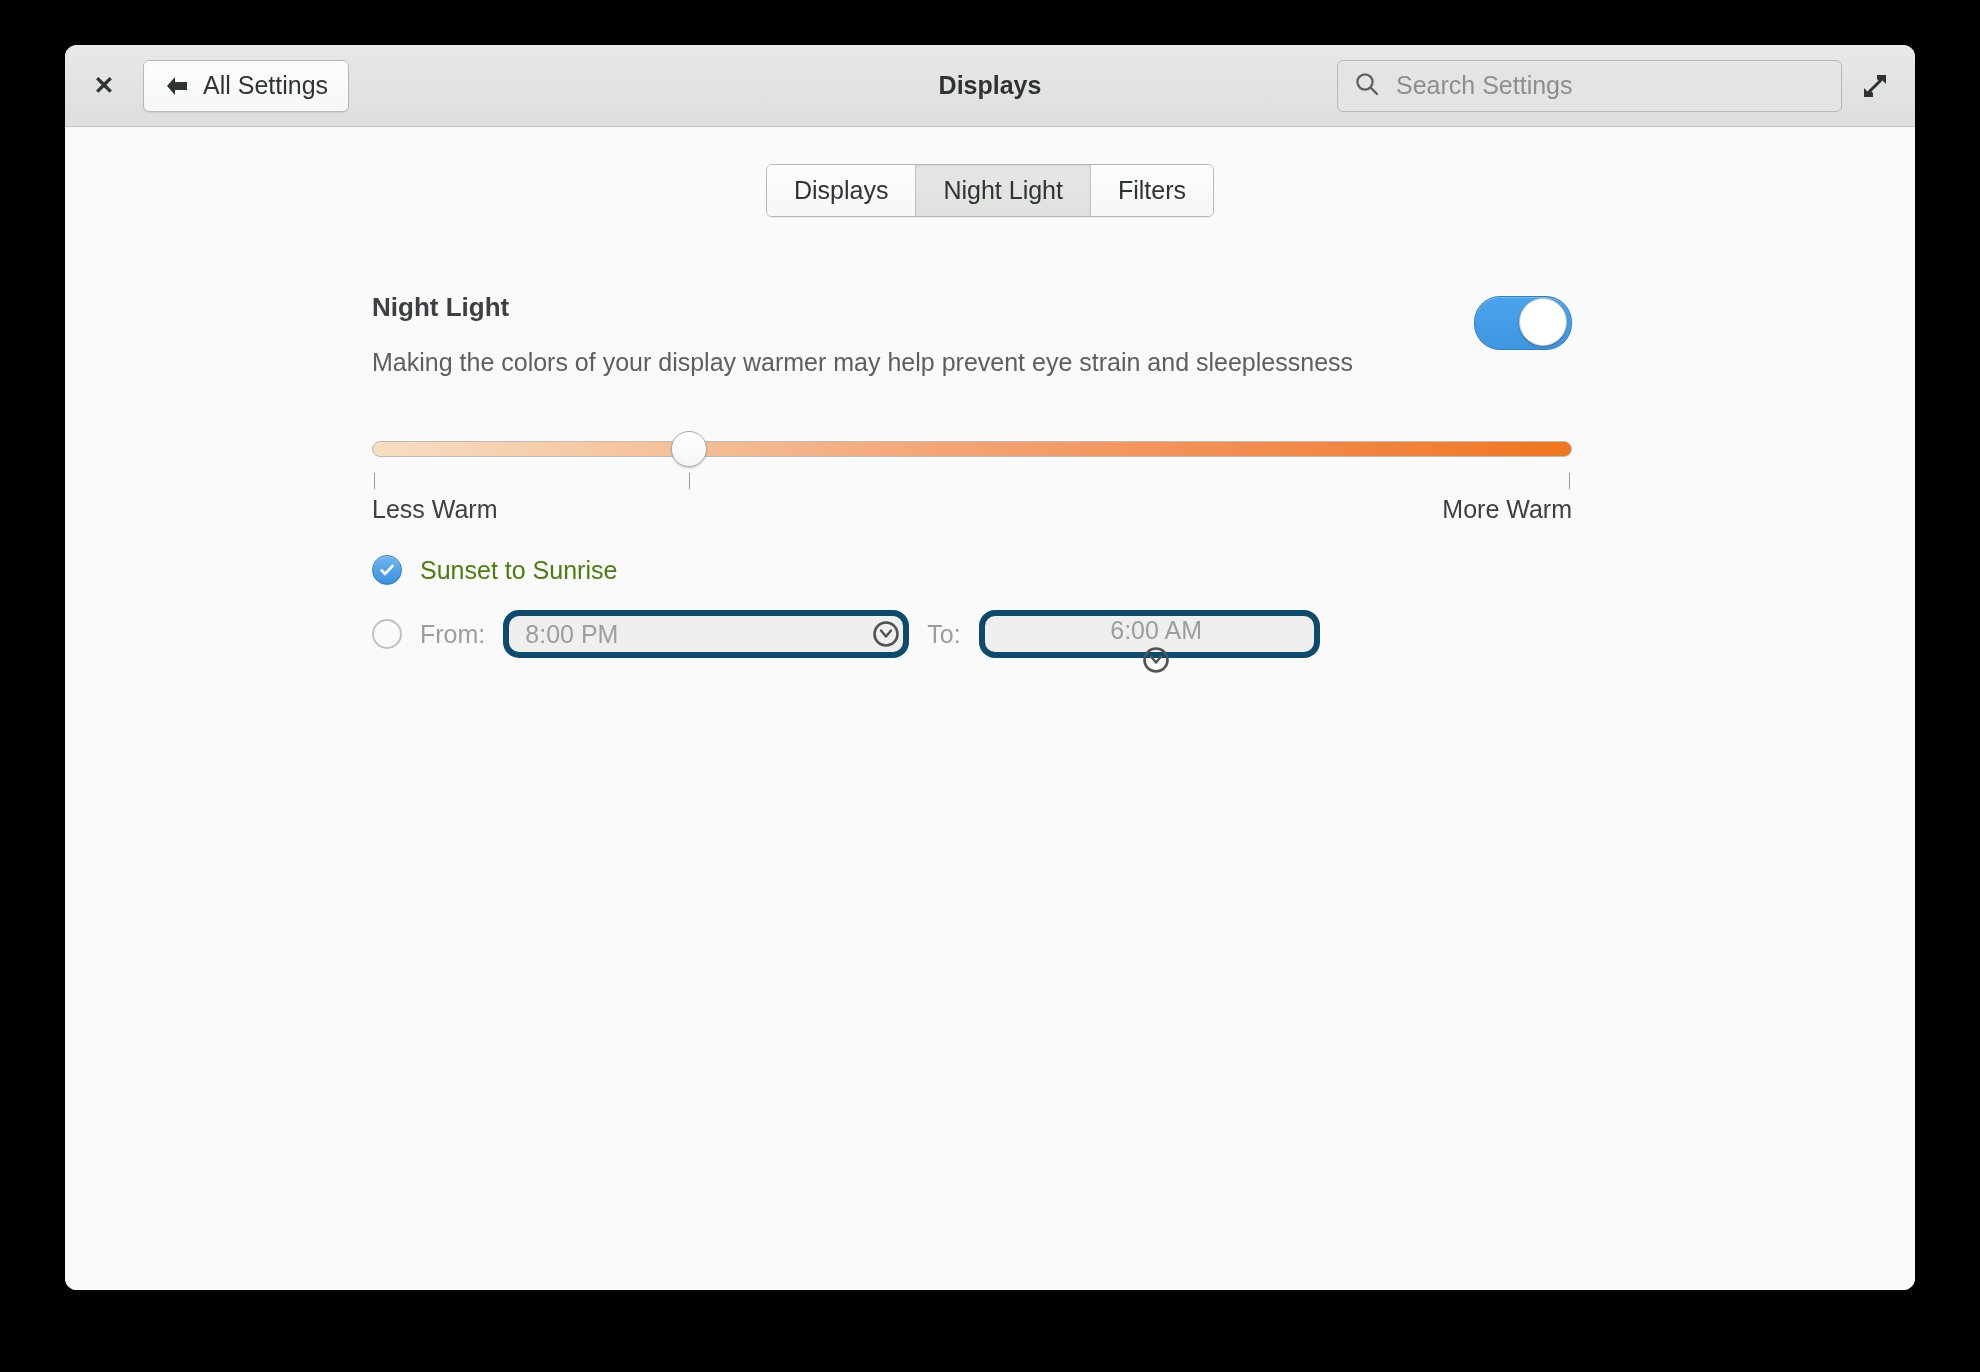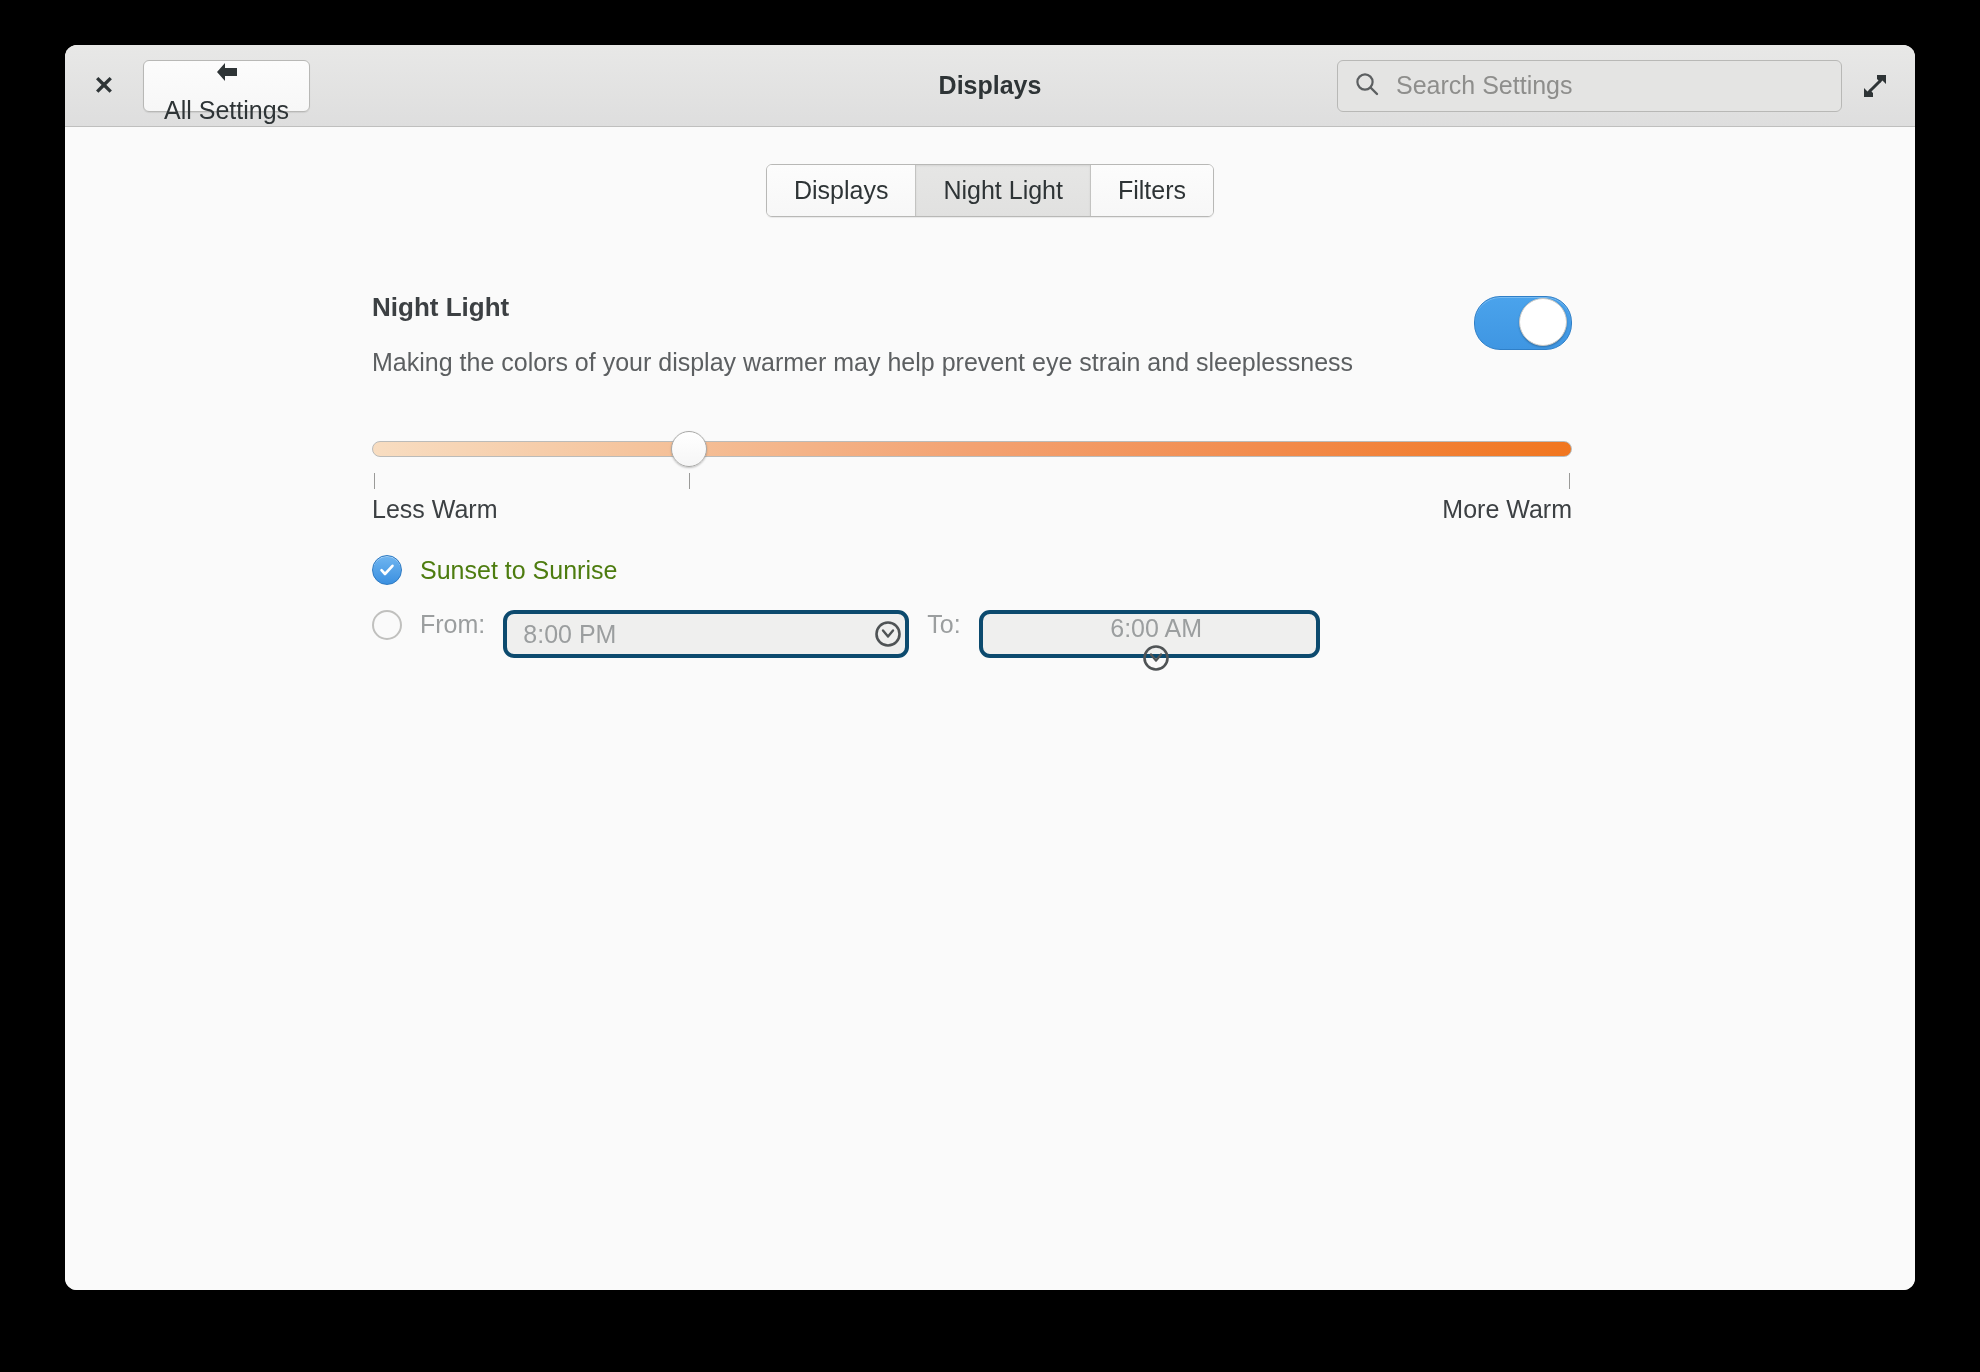--- a/index.html
+++ b/index.html
@@ -71,21 +71,20 @@
     align-items: center;
     gap: 13px;
     background: linear-gradient(to bottom, #fcfcfc 0%, #f7f7f7 100%);
     border: 1px solid #b8b8b6;
     border-radius: 6px;
     box-shadow: 0 1px 1px rgba(0,0,0,0.08);
     font-size: 25px;
     color: #2e3436;
     cursor: pointer;
     white-space: nowrap;
-    flex-direction: column;
   }
 
   .back-arrow {
     display: block;
     width: 26px;
     height: 22px;
   }
 
   .hb-title {
     position: absolute;
@@ -337,37 +336,38 @@
     border: 2px solid #c0c0be;
   }
 
   .radio-label {
     font-size: 25px;
     color: #4d7c0f;
   }
 
   .time-row {
     display: flex;
+    align-items: center;
     gap: 18px;
     margin-top: 25px;
   }
 
   .time-label {
     font-size: 25px;
     color: #9b9e9f;
     min-width: 0;
   }
 
   .time-field {
     height: 48px;
     display: flex;
     align-items: center;
     background: #efefee;
-    border: 4px solid #0c4a6e;
-    border-radius: 11px;
+    border: 6px solid #0c4a6e;
+    border-radius: 16px;
     padding: 0 2px 0 16px;
     box-sizing: border-box;
     cursor: pointer;
   }
   .time-field.from { width: 406px; }
   .time-field.to   { width: 341px; flex-direction: column; }
 
   .time-value {
     font-size: 25px;
     color: #9b9e9f;

